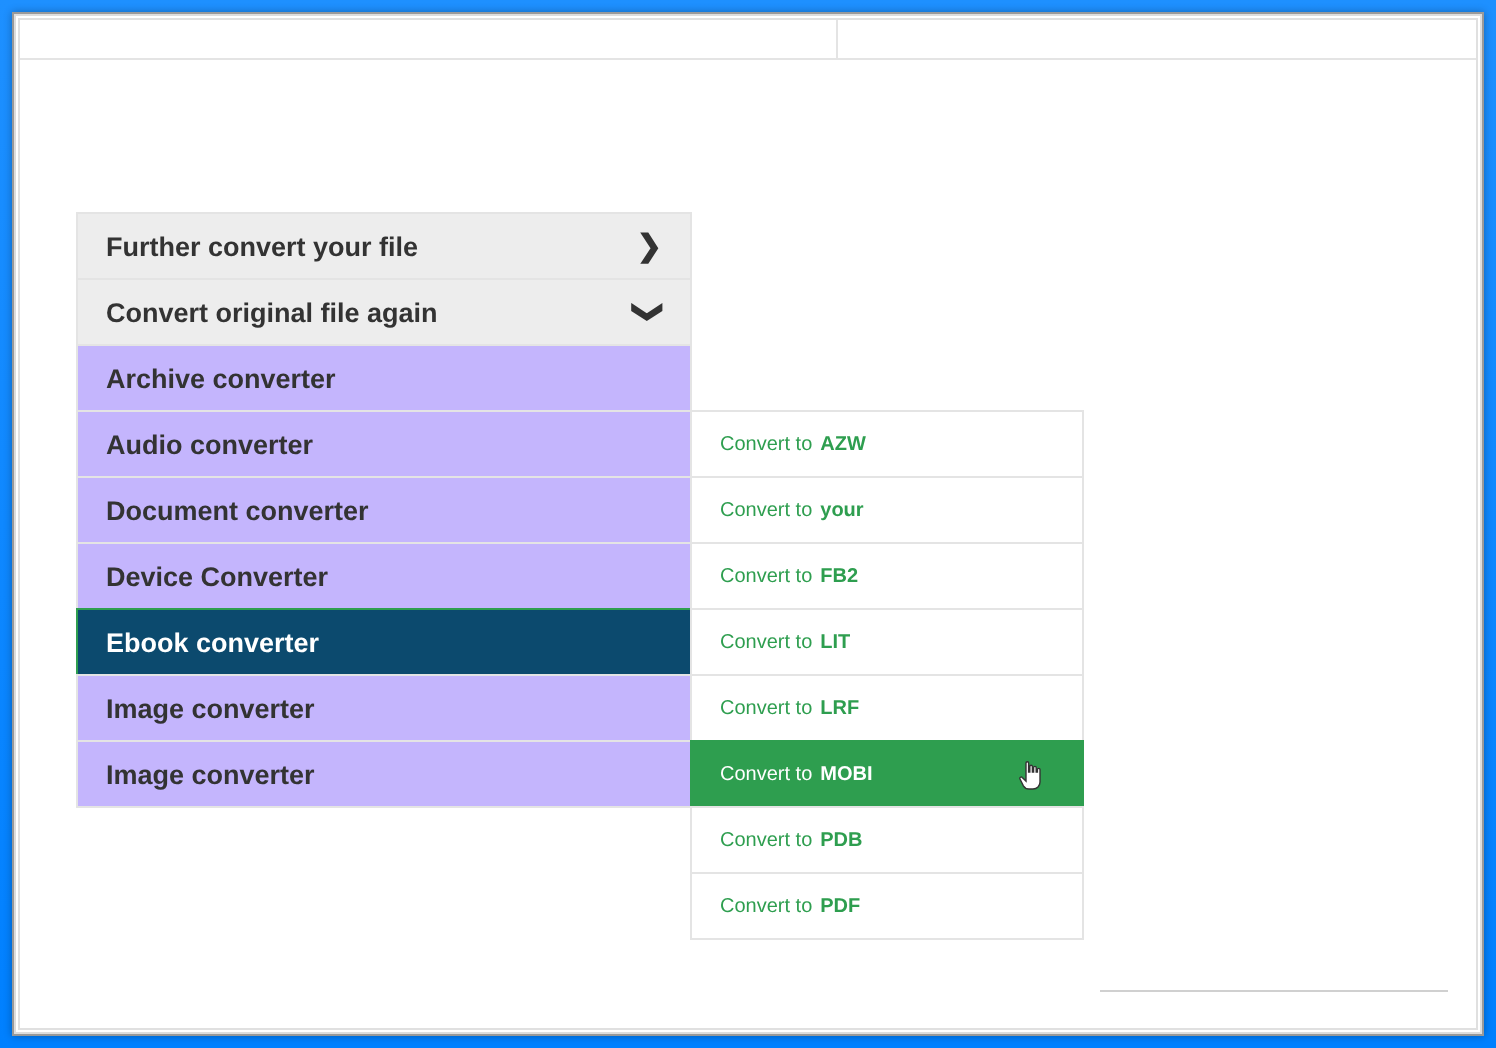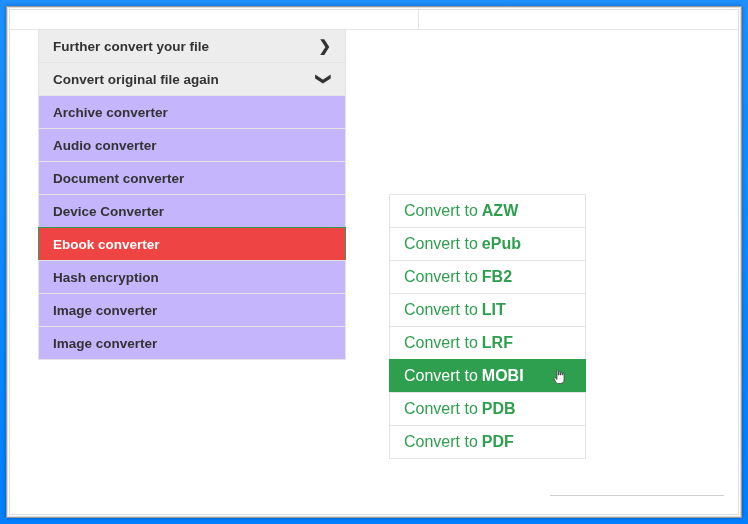--- a/index.html
+++ b/index.html
@@ -36,25 +36,24 @@
     content: "";
     position: absolute;
     left: 56%;
     top: 0;
     bottom: 0;
     width: 1px;
     background: #e4e4e4;
   }
   .menu-container {
     position: absolute;
-    top: 20px;
+    top: 31px;
     left: 28px;
     display: flex;
-    align-items: flex-start;
-    gap: 44px;
+    align-items: center;
   }
   .col {
     display: flex;
     flex-direction: column;
   }
   .col.left { width: 308px; }
   .col.right { width: 196px; }
   .item {
     height: 34px;
     padding: 0 14px;
@@ -71,30 +70,30 @@
   }
   .item.header {
     background: #ededed;
     color: #333;
   }
   .item.header .chevron {
     position: absolute;
     right: 14px;
   }
   .item.selected {
-    background: #ef4444;
+    background: #0c4a6e;
     color: #fff;
     border-color: #2e9e4f;
   }
   .sub-item {
     height: 34px;
     padding: 0 14px;
     display: flex;
     align-items: center;
-    font-size: 16px;
+    font-size: 10px;
     color: #2e9e4f;
     background: #fff;
     border: 1px solid #e4e4e4;
     margin-top: -1px;
     margin-left: -1px;
     font-weight: normal;
     cursor: pointer;
     position: relative;
   }
   .sub-item .fmt { font-weight: bold; margin-left: 4px; }
@@ -155,38 +154,35 @@
         <div class="item">
           <span>Document converter</span>
         </div>
         <div class="item">
           <span>Device Converter</span>
         </div>
         <div class="item selected">
           <span>Ebook converter</span>
         </div>
         <div class="item">
-          <span>Hash encryption</span>
-        </div>
-        <div class="item">
           <span>Image converter</span>
         </div>
         <div class="item">
           <span>Image converter</span>
         </div>
       </div>
 
       <div class="col right" style="margin-top:165px;">
         <div class="sub-item">
           <span>Convert to</span>
           <span class="fmt">AZW</span>
         </div>
         <div class="sub-item">
           <span>Convert to</span>
-          <span class="fmt">ePub</span>
+          <span class="fmt">your</span>
         </div>
         <div class="sub-item">
           <span>Convert to</span>
           <span class="fmt">FB2</span>
         </div>
         <div class="sub-item">
           <span>Convert to</span>
           <span class="fmt">LIT</span>
         </div>
         <div class="sub-item">

